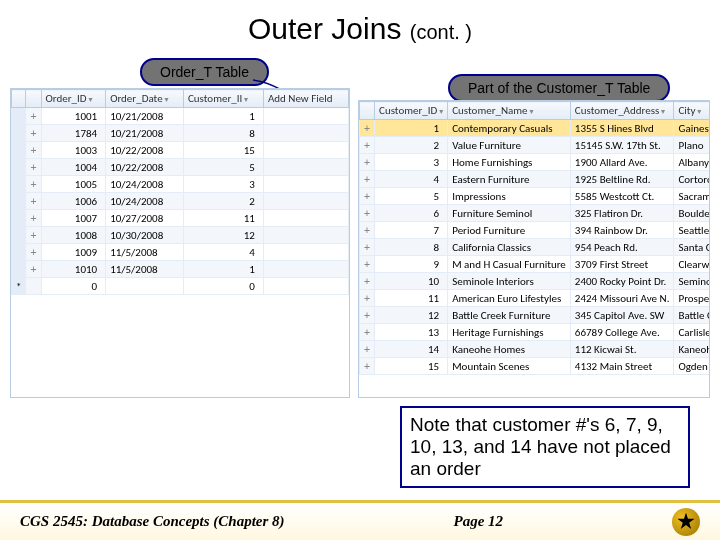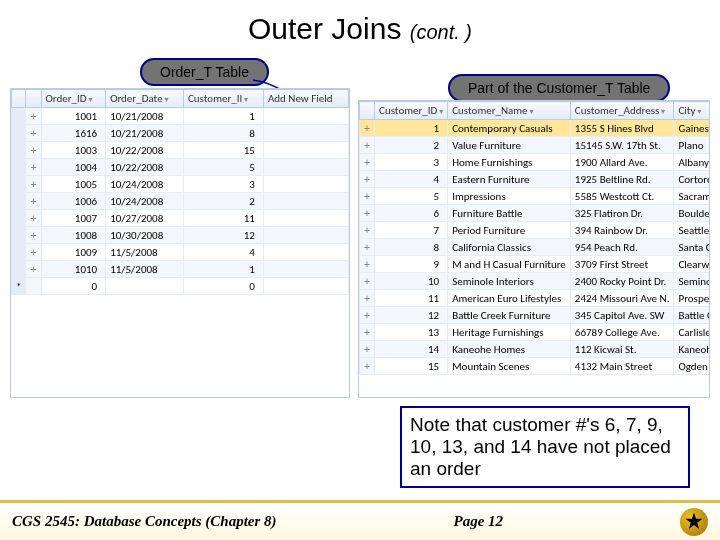--- a/index.html
+++ b/index.html
@@ -13,21 +13,20 @@
   }
   .title {
     text-align: center;
     font-size: 30px;
     font-weight: normal;
     margin-top: 12px;
     color: #000;
   }
   .title .cont {
     font-size: 20px;
-    font-style: italic;
   }
   .label-box {
     border: 2px solid #00008b;
     border-radius: 14px;
     padding: 4px 18px;
     font-size: 14px;
     background: #737373;
     display: inline-block;
   }
   .label-order {
@@ -120,21 +119,21 @@
   .footer-bar {
     position: absolute;
     bottom: 0;
     left: 0;
     right: 0;
     height: 40px;
     border-top: 3px solid #e0c040;
     background: linear-gradient(#fff, #fff8e0);
     display: flex;
     align-items: center;
-    padding: 0 12px;
+    padding: 0 20px;
     font-family: 'Times New Roman', serif;
     font-style: italic;
     font-weight: bold;
     font-size: 15px;
     justify-content: space-between;
   }
   .footer-bar .seg { white-space: nowrap; }
   .logo {
     width: 28px;
     height: 28px;
@@ -190,21 +189,21 @@
             <td class="star-cell"></td>
             <td class="expand-col">+</td>
             <td class="num-col">1001</td>
             <td>10/21/2008</td>
             <td class="num-col">1</td>
             <td></td>
           </tr>
           <tr>
             <td class="star-cell"></td>
             <td class="expand-col">+</td>
-            <td class="num-col">1616</td>
+            <td class="num-col">1784</td>
             <td>10/21/2008</td>
             <td class="num-col">8</td>
             <td></td>
           </tr>
           <tr>
             <td class="star-cell"></td>
             <td class="expand-col">+</td>
             <td class="num-col">1003</td>
             <td>10/22/2008</td>
             <td class="num-col">15</td>
@@ -320,21 +319,21 @@
           <tr>
             <td class="expand-col">+</td>
             <td class="num-col">5</td>
             <td>Impressions</td>
             <td>5585 Westcott Ct.</td>
             <td>Sacrame</td>
           </tr>
           <tr>
             <td class="expand-col">+</td>
             <td class="num-col">6</td>
-            <td>Furniture Battle</td>
+            <td>Furniture Seminol</td>
             <td>325 Flatiron Dr.</td>
             <td>Boulder</td>
           </tr>
           <tr>
             <td class="expand-col">+</td>
             <td class="num-col">7</td>
             <td>Period Furniture</td>
             <td>394 Rainbow Dr.</td>
             <td>Seattle</td>
           </tr>

